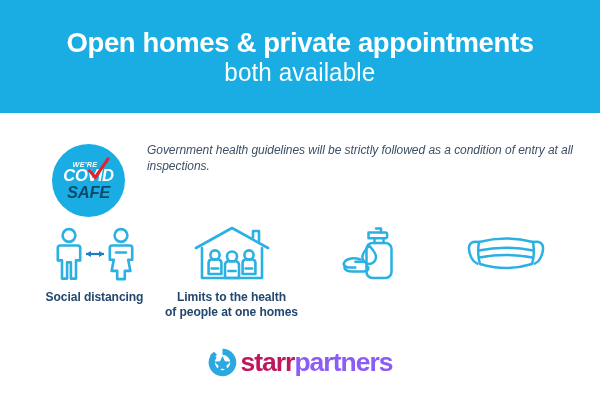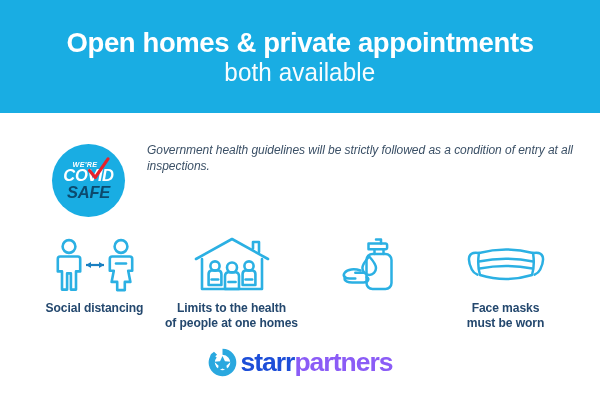--- a/index.html
+++ b/index.html
@@ -130,21 +130,21 @@
     font-weight: 400;
     line-height: 1.33;
     max-width: 450px;
     letter-spacing: -0.05px;
   }
 
   
   .icon-grid {
     position: absolute;
     left: 26px;
-    top: 236px;
+    top: 225px;
     width: 548px;
     display: flex;
     align-items: flex-start;
     justify-content: flex-end;
   }
   .icon-cell {
     width: 137px;
     display: flex;
     flex-direction: column;
     align-items: center;
@@ -181,21 +181,21 @@
     margin-right: 4px;
     flex: 0 0 auto;
   }
   .logo-text {
     font-size: 26.5px;
     font-weight: bold;
     letter-spacing: -1.0px;
     line-height: 1;
     white-space: nowrap;
   }
-  .logo-starr { color: #1d4ed8; }
+  .logo-starr { color: #be185d; }
   .logo-partners { color: #8b5cf6; }
 </style>
 </head>
 <body>
 
 <div id="poster">
 
   <div class="header-band">
     <div class="header-title">Open homes &amp; private appointments</div>
     <div class="header-subtitle">both available</div>
@@ -303,24 +303,20 @@
             <path d="M13 12 q27 -7 54 0 q2 12 -1 22 q-26 8 -52 0 q-3 -10 -1 -22 z"></path>
 
             <path d="M12.8 20.5 q27 -5.5 54.4 0"></path>
             <path d="M13.6 27.5 q26.4 -5.0 52.8 0"></path>
 
             <path d="M13 12 q-8 -1.5 -9.6 3.5 q-1.6 5.0 2.4 13.0 q1.8 3.6 5.6 5.2"></path>
 
             <path d="M67 12 q8 -1.5 9.6 3.5 q1.6 5.0 -2.4 13.0 q-1.8 3.6 -5.6 5.2"></path>
           </g>
         </svg>
-      </div>
-      <div class="icon-label">
-        <div>Face masks</div>
-        <div>must be worn</div>
       </div>
     </div>
 
   </div>
 
   <div class="logo-wrap">
     <svg class="logo-mark" viewBox="0 0 30 30">
       <path d="M15 0.7 A14.3 14.3 0 1 1 4.1 5.7 L9.0 9.9 A7.9 7.9 0 1 0 15 7.1 Z" fill="#2aa8df"></path>
       <path d="M15 8.2 l2.55 5.45 l5.95 0.62 l-4.45 4.0 l1.22 5.86 l-5.27 -2.95 l-5.27 2.95 l1.22 -5.86 l-4.45 -4.0 l5.95 -0.62 z" fill="#2aa8df"></path>
       <path d="M2.2 7.6 A14.0 14.0 0 0 1 6.2 3.8 L9.4 7.0 A9.6 9.6 0 0 0 6.6 9.9 Z" fill="#2aa8df"></path>

